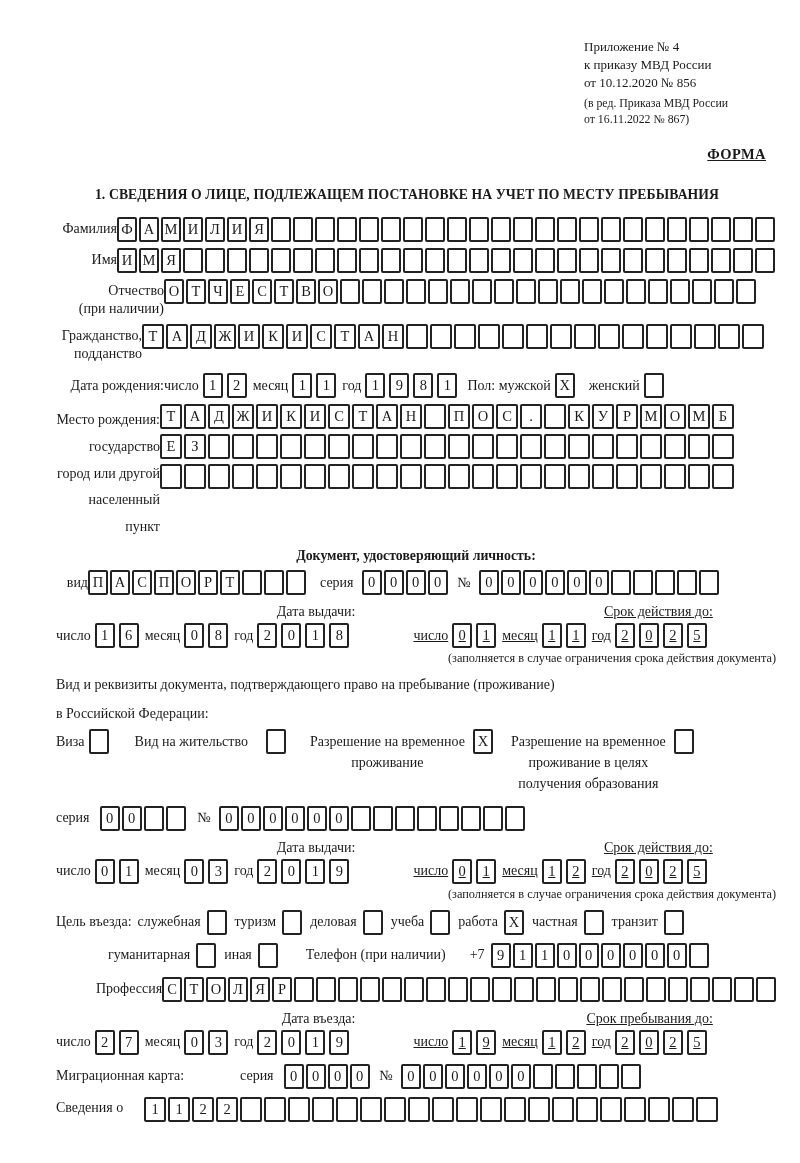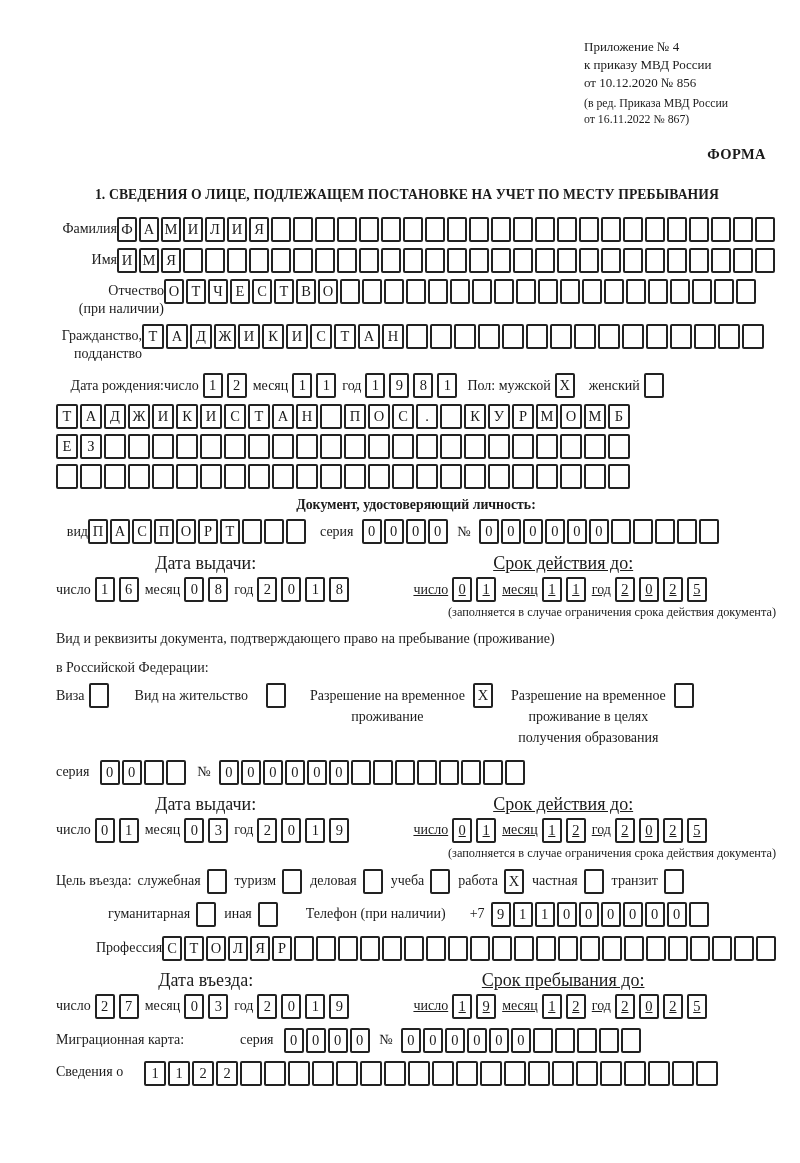--- a/index.html
+++ b/index.html
@@ -5,21 +5,21 @@
   * { box-sizing: border-box; }
   html,body { margin:0; padding:0; background:#ffffff; }
   .page {
     width:800px; height:1163px; margin:0 auto; background:#ffffff;
     font-family:"Liberation Serif","DejaVu Serif",serif; color:#1b1b1b;
     padding:38px 24px 16px 56px; overflow:hidden; position:relative;
   }
   
   .annex { width:192px; margin-left:auto; font-size:13px; line-height:1.38; }
   .annex .amend { font-size:11.8px; margin-top:4px; line-height:1.35; }
-  .forma { text-align:right; font-weight:bold; font-size:14.5px; margin:18px 10px 0 0; letter-spacing:.4px; }
+  .forma { text-align:right; font-weight:bold; font-size:14.5px; margin:18px 10px 0 0; letter-spacing:.4px;text-decoration:underline; }
   .title { text-align:center; font-weight:bold; font-size:15px; line-height:1.55; margin-top:14px; letter-spacing:.2px; }
   .blank-line { display:inline-block; width:56px; border-bottom:2px solid #2a2a2a; margin-left:10px; vertical-align:baseline; }
   .sec-head { font-weight:bold; font-size:13.7px; margin-top:24px; text-align:center; margin-left:-18px; letter-spacing:.1px; }
 
   
   .frow { display:flex; align-items:flex-start; margin-top:6px; }
   .lbl { font-size:14px; line-height:1.3; flex-shrink:0; padding-top:3px;text-align:right; }
   .lbl2 { font-size:14px; line-height:1.55; }
   .cells { display:flex; gap:2px; flex-wrap:nowrap; }
   .cell {
@@ -35,21 +35,21 @@
   .lab-104 { width:104px; }
   .lab-108 { width:108px; }
   .lab-31  { width:32px; }
   .lab-66  { width:66px;margin-left:40px; }
   .lab-88  { width:88px; }
 
   
   .dual { display:flex; margin-top:9px; }
   .dgroup { display:flex; flex-direction:column; }
   .dgroup + .dgroup { margin-left:58px;text-decoration:underline; }
-  .dhead { font-size:18px; text-align:center; margin-bottom:3px; }
+  .dhead { font-size:14px; text-align:right; margin-bottom:3px; }
   .dline { display:flex; align-items:center; font-size:14px; }
   .dline .cells { gap:4px; margin:0 6px 0 4px; }
   .note-r { font-size:12.3px; text-align:right; margin-top:3px; }
 
   
   .opts { display:flex; align-items:flex-start; margin-top:6px; font-size:14px; }
   .opt { display:flex; align-items:flex-start; }
   .opt .olabel { line-height:1.5; padding-top:2px; }
   .opt .olabel.ctr { text-align:center; }
   .opt .cells { margin-left:8px; margin-top:0; }
@@ -246,20 +246,26 @@
     <span class="cells">
         <span class="cell">X</span>
       </span>
     <span style="margin-left:8px;">женский</span>
     <span class="cells">
         <span class="cell"></span>
       </span>
   </div>
 
   <div class="frow">
+    <div class="lbl lab-104" style="line-height:1.9;">
+      <div>Место рождения:</div>
+      <div>государство</div>
+      <div>город или другой</div>
+      <div>населенный пункт</div>
+    </div>
     <div class="stack">
       <div class="cells w">
           <span class="cell">Т</span>
           <span class="cell">А</span>
           <span class="cell">Д</span>
           <span class="cell">Ж</span>
           <span class="cell">И</span>
           <span class="cell">К</span>
           <span class="cell">И</span>
           <span class="cell">С</span>

